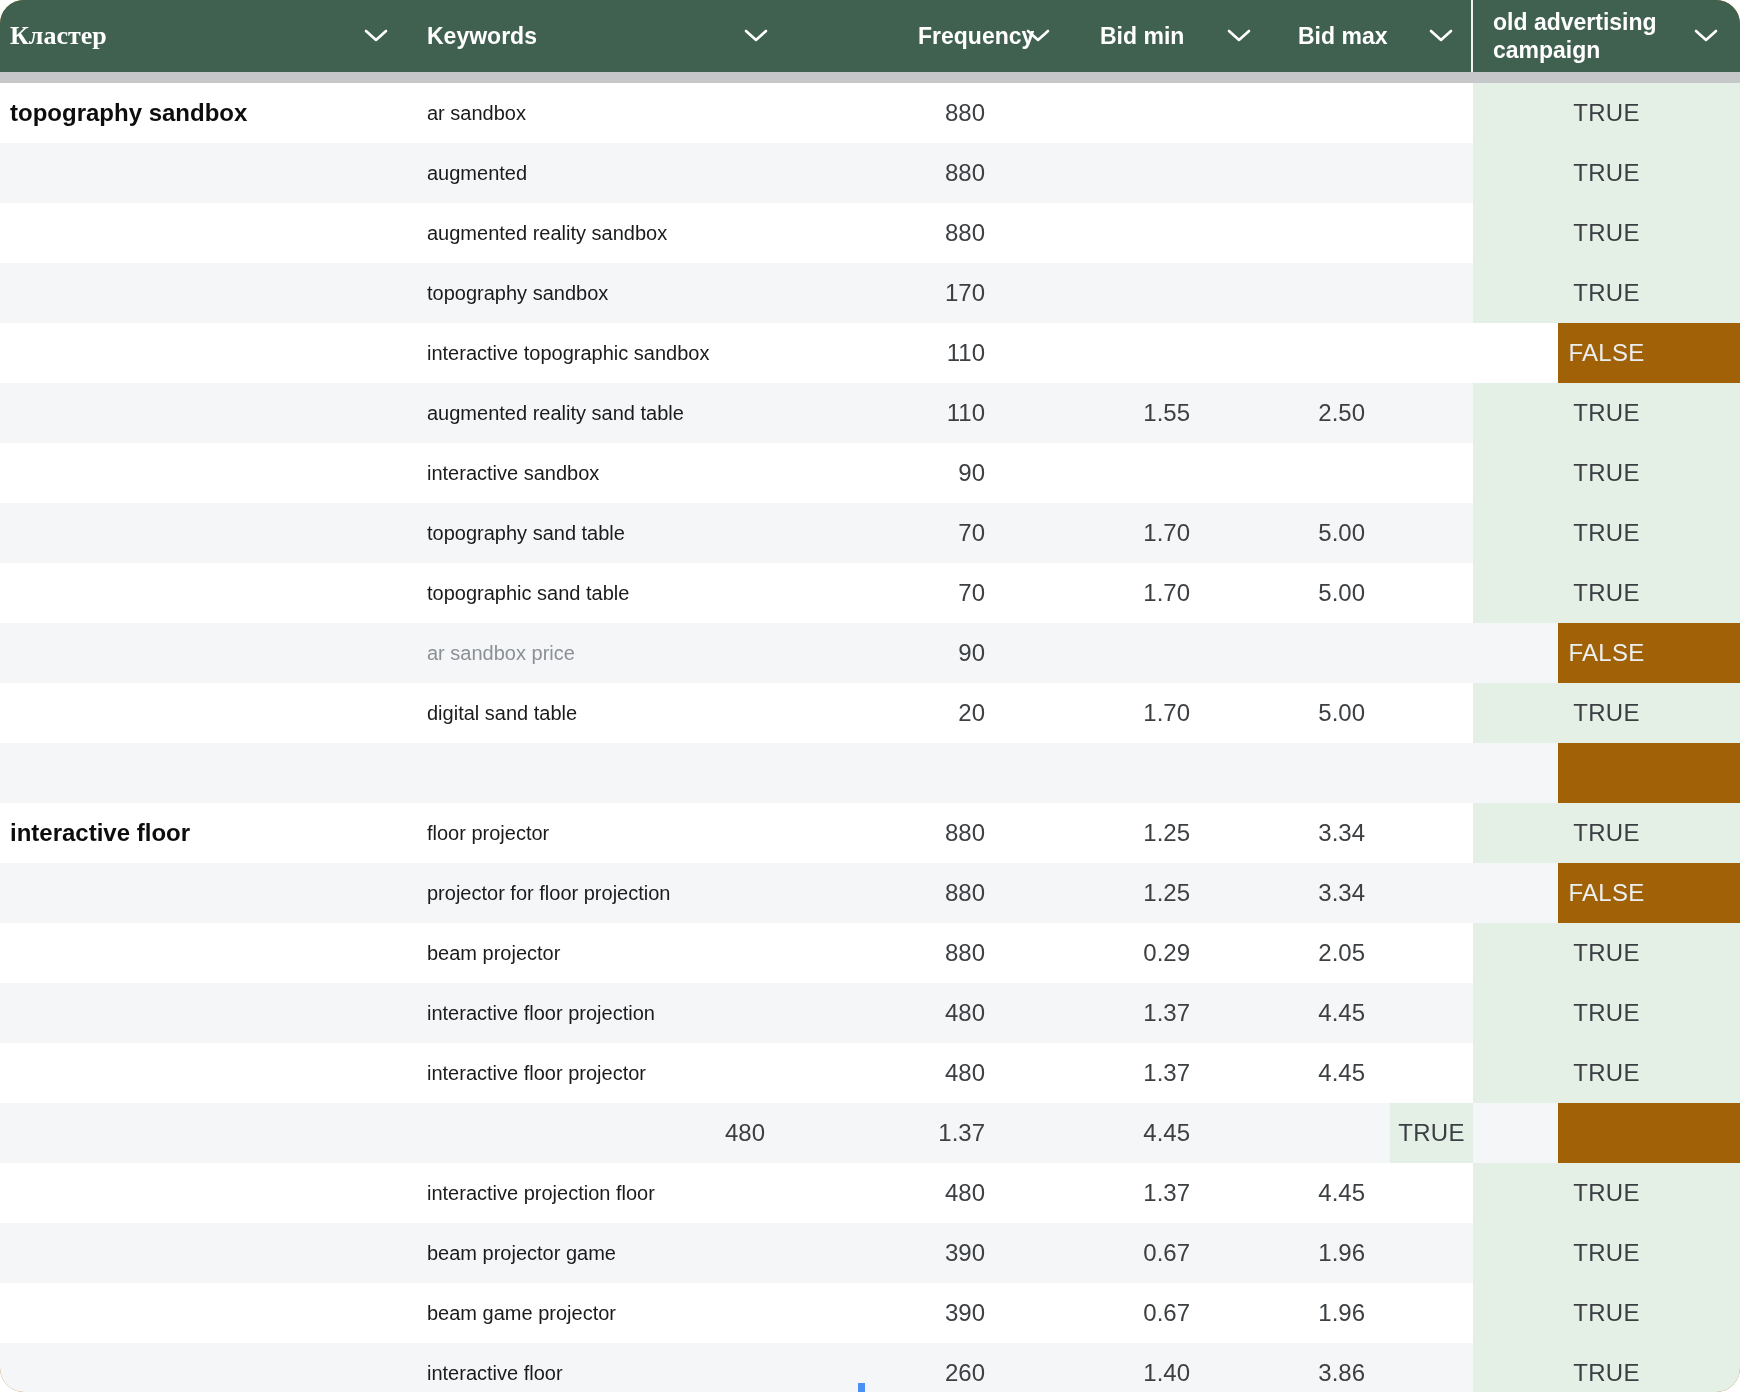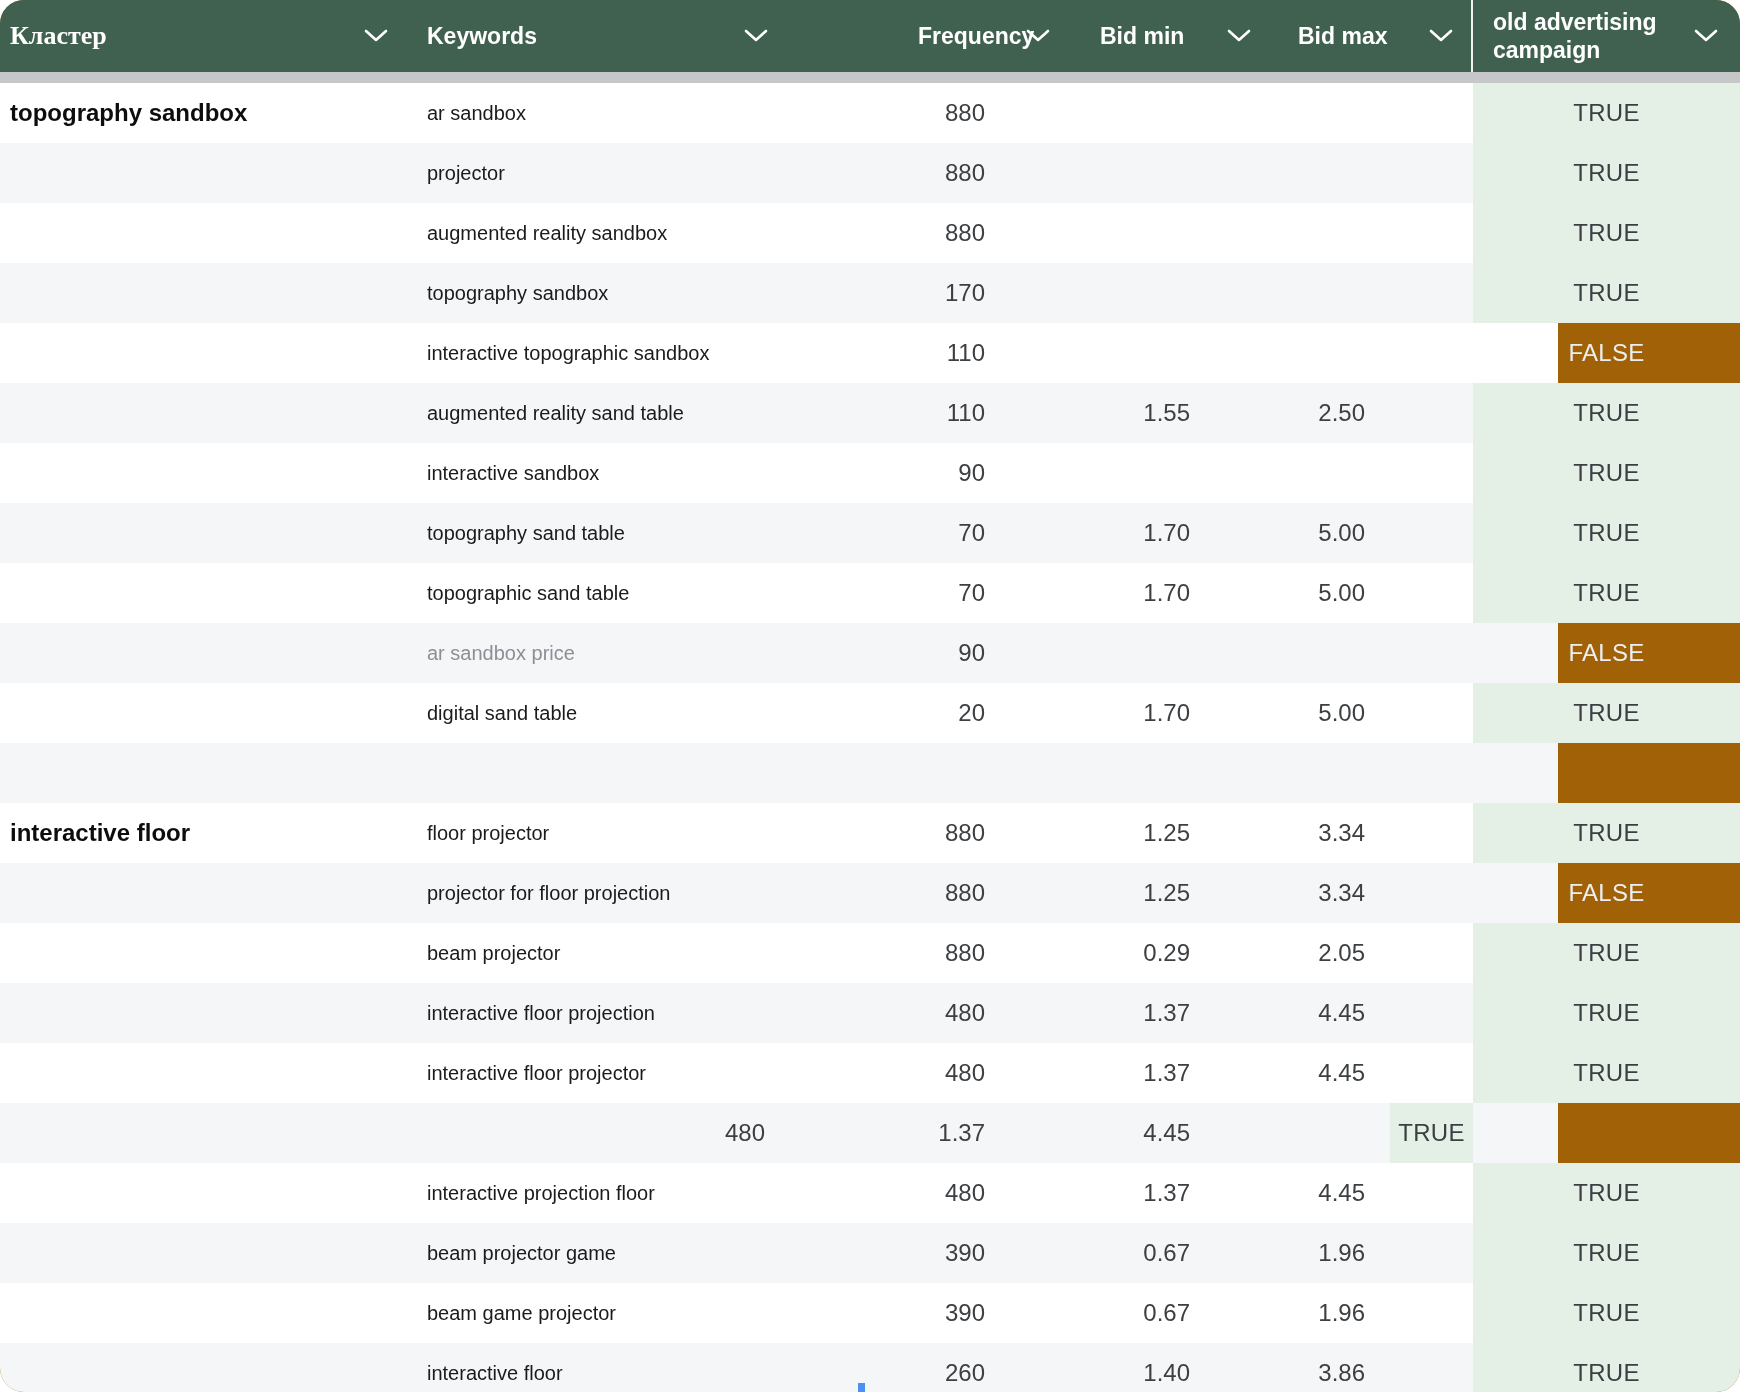--- a/index.html
+++ b/index.html
@@ -140,21 +140,21 @@
       <div class="c-keyword">ar sandbox</div>
       <div class="c-num c-frequency">880</div>
       <div class="c-num c-bidmin"></div>
       <div class="c-num c-bidmax"></div>
       <div class="c-gap"></div>
       <div class="c-campaign v-true">TRUE</div>
     </div>
 
     <div class="row stripe">
       <div class="c-cluster"></div>
-      <div class="c-keyword">projector</div>
+      <div class="c-keyword">augmented</div>
       <div class="c-num c-frequency">880</div>
       <div class="c-num c-bidmin"></div>
       <div class="c-num c-bidmax"></div>
       <div class="c-gap"></div>
       <div class="c-campaign v-true">TRUE</div>
     </div>
 
     <div class="row">
       <div class="c-cluster"></div>
       <div class="c-keyword">augmented reality sandbox</div>

